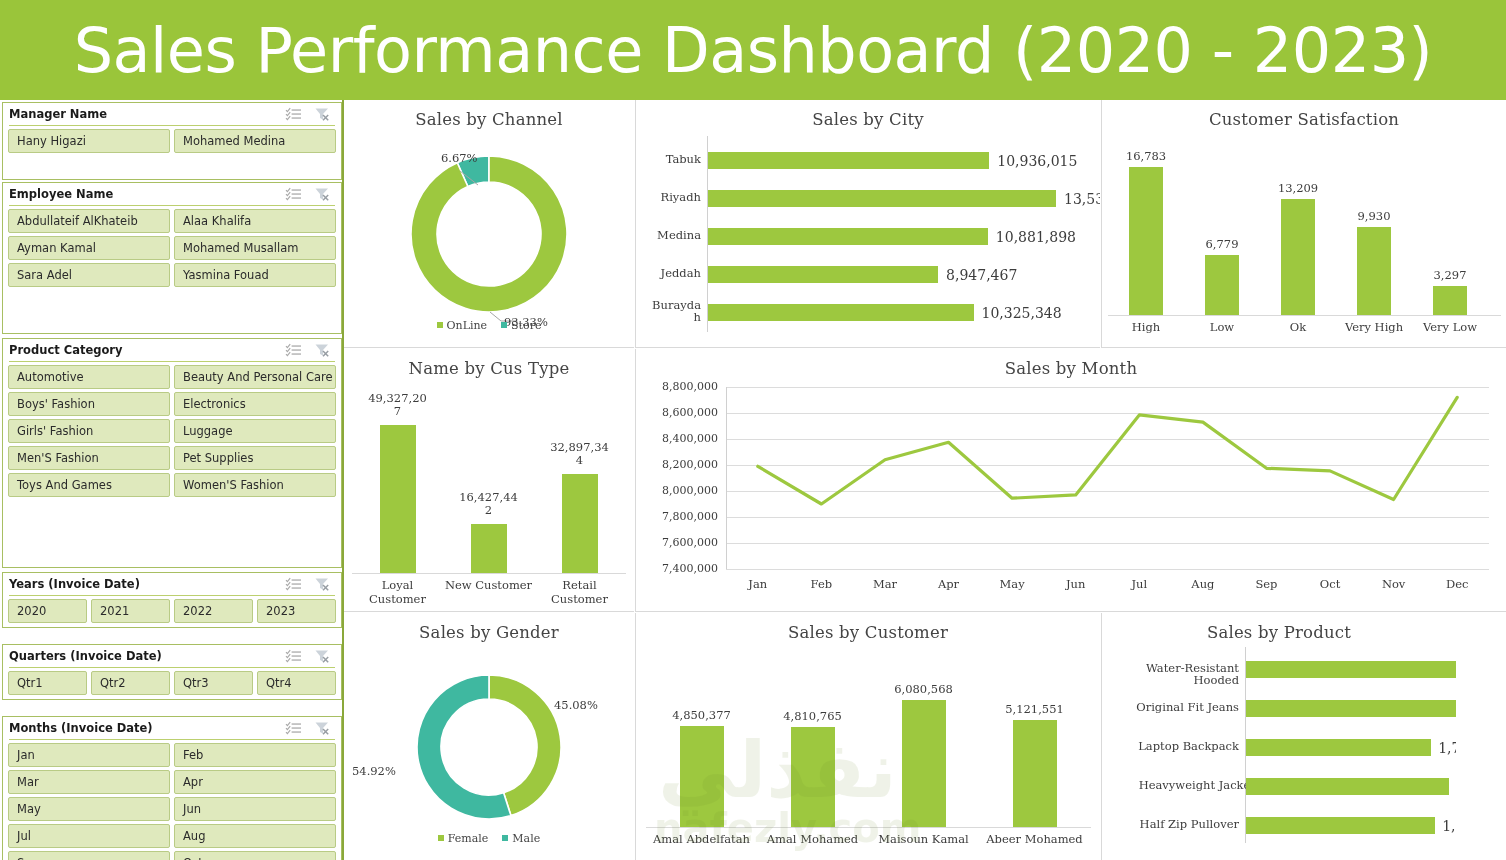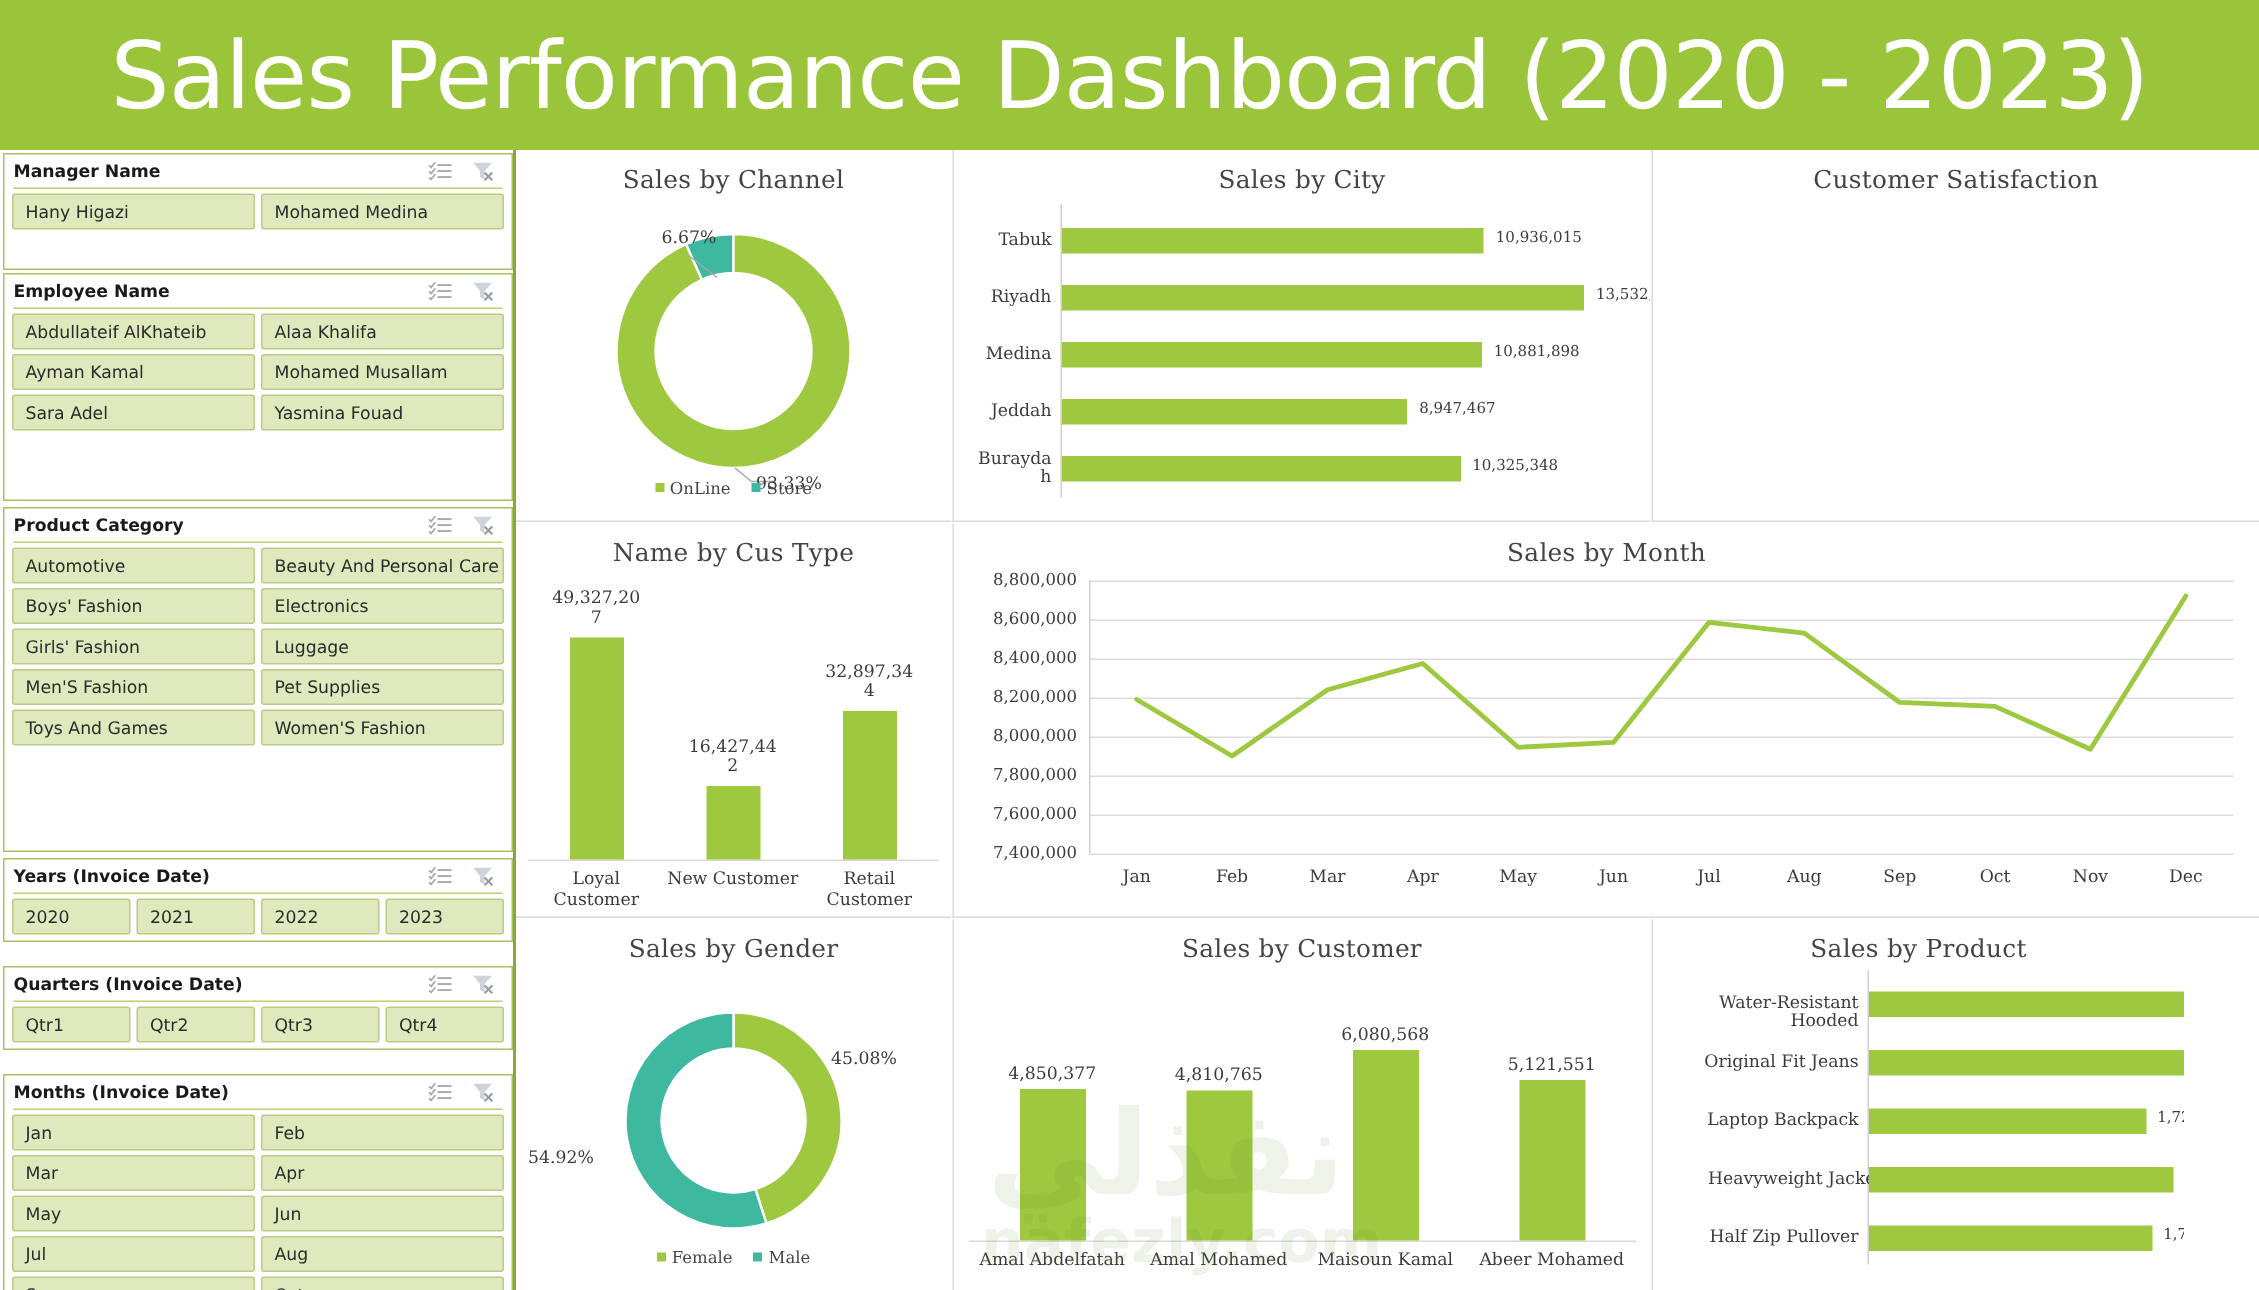--- a/index.html
+++ b/index.html
@@ -82,21 +82,21 @@
   .donut-wrap { position: relative; width: 100%; height: calc(100% - 36px); }
   .legend { position: absolute; bottom: 8px; width: 100%; text-align:center;
             font-size: 11px; font-family: "DejaVu Serif", serif; color:#444; }
   .legend span { margin: 0 7px; white-space: nowrap; }
   .lg-box { display: inline-block; width: 6px; height: 6px; margin-right: 4px; vertical-align: 1px; }
 
   
   .hbar-rows { position: relative; }
   .hbar-label { text-align: right; font-size: 11.5px; font-family: "DejaVu Serif", serif; color: #3c3c3c; line-height: 1.05; }
   .hbar-fill { background: #9dc83f; height: 100%; }
-  .hbar-val { font-size: 10px; font-family: "DejaVu Serif", serif; color: #3c3c3c; white-space: nowrap; margin-left: 6px; text-align: center; }
+  .hbar-val { font-size: 14px; font-family: "DejaVu Serif", serif; color: #3c3c3c; white-space: nowrap; margin-left: 6px; text-align: center; }
   .axis-v { position: absolute; background: #d0d0d0; width: 1px; }
   .axis-h { position: absolute; background: #d9d9d9; height: 1px; }
 
   
   .vcol { position: absolute; bottom: 0; background: #9dc83f; }
   .vlabel { position: absolute; text-align: center; font-size: 11.5px;
             font-family: "DejaVu Serif", serif; color: #3c3c3c; line-height: 1.12; }
   .vcat { position: absolute; text-align: center; font-size: 11.5px;
           font-family: "DejaVu Serif", serif; color: #3c3c3c; }
 
@@ -337,20 +337,38 @@
           <div style="position:absolute;left:0;top:174px;height:17px;width:100%;">
       <div class="hbar-label" style="position:absolute;left:0;width:51px;top:-5px;">Burayda<br>h</div>
       <div class="hbar-fill" style="position:absolute;left:58px;top:0;width:265.5294976768892px;height:17px;"></div>
       <div class="hbar-val" style="position:absolute;left:325.5294976768892px;top:1px;">10,325,348</div>
     </div>
         </div>
     </div>
 
     <div class="panel bb bl" style="left:757px;top:0;width:405px;height:248px;">
       <div class="chart-title">Customer Satisfaction</div>
+      <div id="vcol-satis" style="position:absolute;left:0;top:30px;width:405px;height:214px;">
+          <div class="axis-h" style="left:6px;top:185px;width:393px;"></div>
+          <div class="vcol" style="left:27px;top:37px;width:34px;height:148px;"></div>
+          <div class="vlabel" style="left:1px;top:20px;width:86px;">16,783</div>
+          <div class="vcat" style="left:1px;top:190px;width:86px;">High</div>
+          <div class="vcol" style="left:103px;top:125.21974617172138px;width:34px;height:59.78025382827862px;"></div>
+          <div class="vlabel" style="left:77px;top:108.21974617172138px;width:86px;">6,779</div>
+          <div class="vcat" style="left:77px;top:190px;width:86px;">Low</div>
+          <div class="vcol" style="left:179px;top:68.5171304296014px;width:34px;height:116.4828695703986px;"></div>
+          <div class="vlabel" style="left:153px;top:51.517130429601394px;width:86px;">13,209</div>
+          <div class="vcat" style="left:153px;top:190px;width:86px;">Ok</div>
+          <div class="vcol" style="left:255px;top:97.4328189239111px;width:34px;height:87.5671810760889px;"></div>
+          <div class="vlabel" style="left:229px;top:80.4328189239111px;width:86px;">9,930</div>
+          <div class="vcat" style="left:229px;top:190px;width:86px;">Very High</div>
+          <div class="vcol" style="left:331px;top:155.9255794554013px;width:34px;height:29.074420544598702px;"></div>
+          <div class="vlabel" style="left:305px;top:138.9255794554013px;width:86px;">3,297</div>
+          <div class="vcat" style="left:305px;top:190px;width:86px;">Very Low</div>
+        </div>
     </div>
 
     <div class="panel bb" style="left:0;top:249px;width:290px;height:263px;">
       <div class="chart-title">Name by Cus Type</div>
       <div id="vcol-custype" style="position:absolute;left:0;top:28px;width:290px;height:232px;">
           <div class="axis-h" style="left:8px;top:196px;width:274px;"></div>
           <div class="vcol" style="left:35.5px;top:48px;width:36px;height:148px;"></div>
           <div class="vlabel" style="left:7.5px;top:15px;width:92px;">49,327,20<br>7</div>
           <div class="vcat" style="left:7.5px;top:201px;width:92px;">Loyal Customer</div>
           <div class="vcol" style="left:126.5px;top:146.71155324079064px;width:36px;height:49.28844675920938px;"></div>

